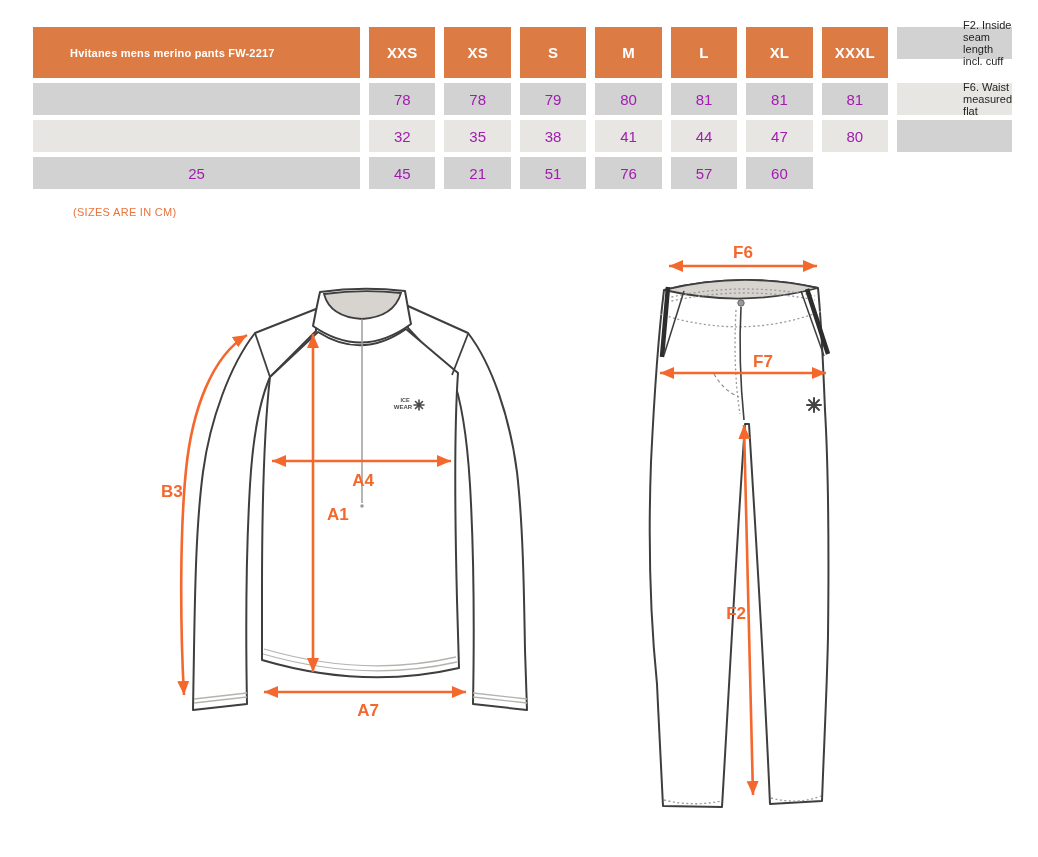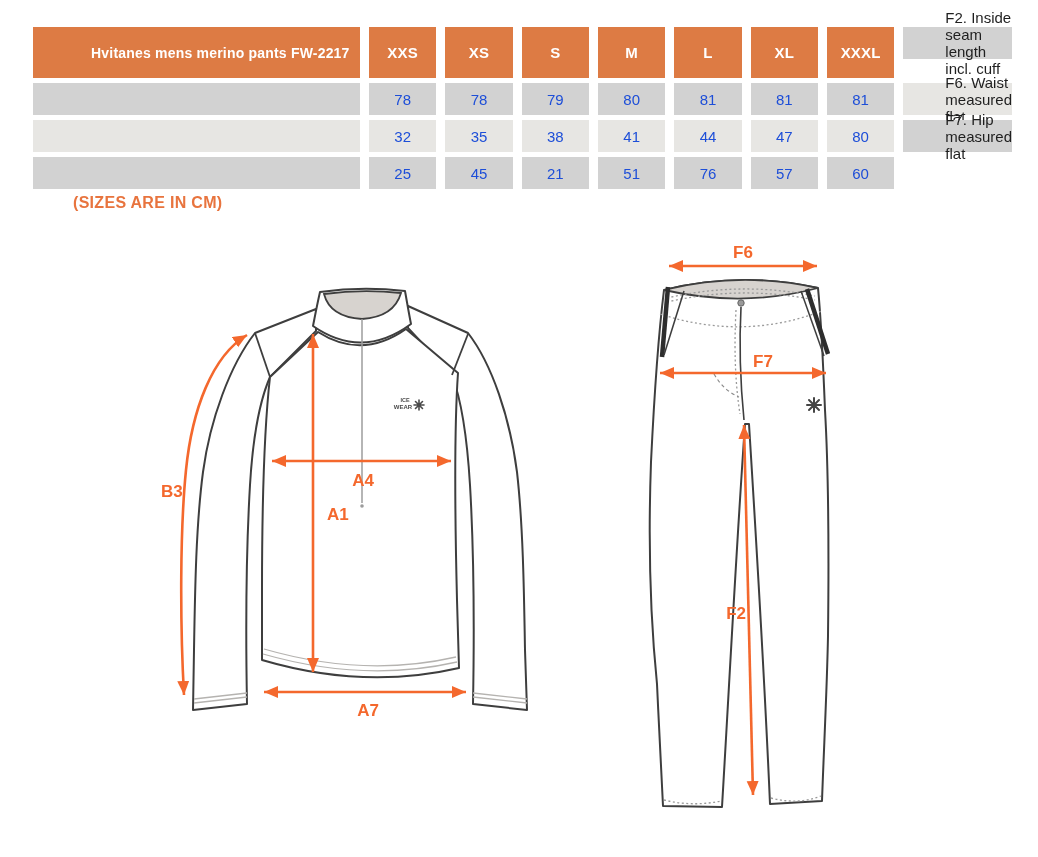--- a/index.html
+++ b/index.html
@@ -5,28 +5,28 @@
   html,body { margin:0; padding:0; background:#fff; }
   body { font-family:"Liberation Sans",sans-serif; }
   .stage { position:relative; width:1038px; height:857px; background:#ffffff; overflow:hidden; }
 
   
   .size-table { position:absolute; left:33px; top:27px; width:979px;
     display:grid; grid-template-columns:327px repeat(8,1fr);
     column-gap:9px; row-gap:5px; }
   .cell { box-sizing:border-box; display:flex; align-items:center; justify-content:center; }
   .th { background:#dd7b44; color:#ffffff; font-weight:bold; font-size:15px; height:51px; letter-spacing:.2px; }
-  .th.title-cell { justify-content:flex-start; padding-left:58px; font-size:14px; }
-  .td { height:32px; font-size:15px; color:#1d4ed8; }
+  .th.title-cell { justify-content:flex-start; padding-left:37px; font-size:11px; }
+  .td { height:32px; font-size:15px; color:#a21caf; }
   .td.dark  { background:#d2d2d2; }
   .td.light { background:#e7e6e3; }
-  .td.label-cell { justify-content:flex-start; padding-left:42px; font-size:15px; color:#1f1f1f; }
+  .td.label-cell { justify-content:flex-start; padding-left:66px; font-size:11px; color:#1f1f1f; }
 
-  .sizes-note { position:absolute; left:73px; top:194px; color:#e8743e;
-    font-weight:bold; font-size:16px; letter-spacing:.3px; }
+  .sizes-note { position:absolute; left:73px; top:206px; color:#e8743e;
+    font-weight:normal; font-size:11px; letter-spacing:.3px; }
 
   
   .diagram { position:absolute; }
   #shirt-svg { left:150px; top:250px; }
   #pants-svg { left:620px; top:240px; }
   svg { overflow:visible; }
   svg text.measure { font-family:"Liberation Sans",sans-serif; font-weight:bold;
     font-size:17px; fill:#f4682d; }
   svg text.logo { font-family:"Liberation Sans",sans-serif; font-weight:bold;
     fill:#4a4a4a; }
@@ -68,21 +68,20 @@
     <div class="cell td light label-cell">F6. Waist measured flat</div>
     <div class="cell td light"></div>
     <div class="cell td light">32</div>
     <div class="cell td light">35</div>
     <div class="cell td light">38</div>
     <div class="cell td light">41</div>
     <div class="cell td light">44</div>
     <div class="cell td light">47</div>
     <div class="cell td light">80</div>
 
-    <div class="cell td dark label-cell">F7. Hip measured flat</div>
     <div class="cell td dark"></div>
     <div class="cell td dark">25</div>
     <div class="cell td dark">45</div>
     <div class="cell td dark">21</div>
     <div class="cell td dark">51</div>
     <div class="cell td dark">76</div>
     <div class="cell td dark">57</div>
     <div class="cell td dark">60</div>
   </div>
 

